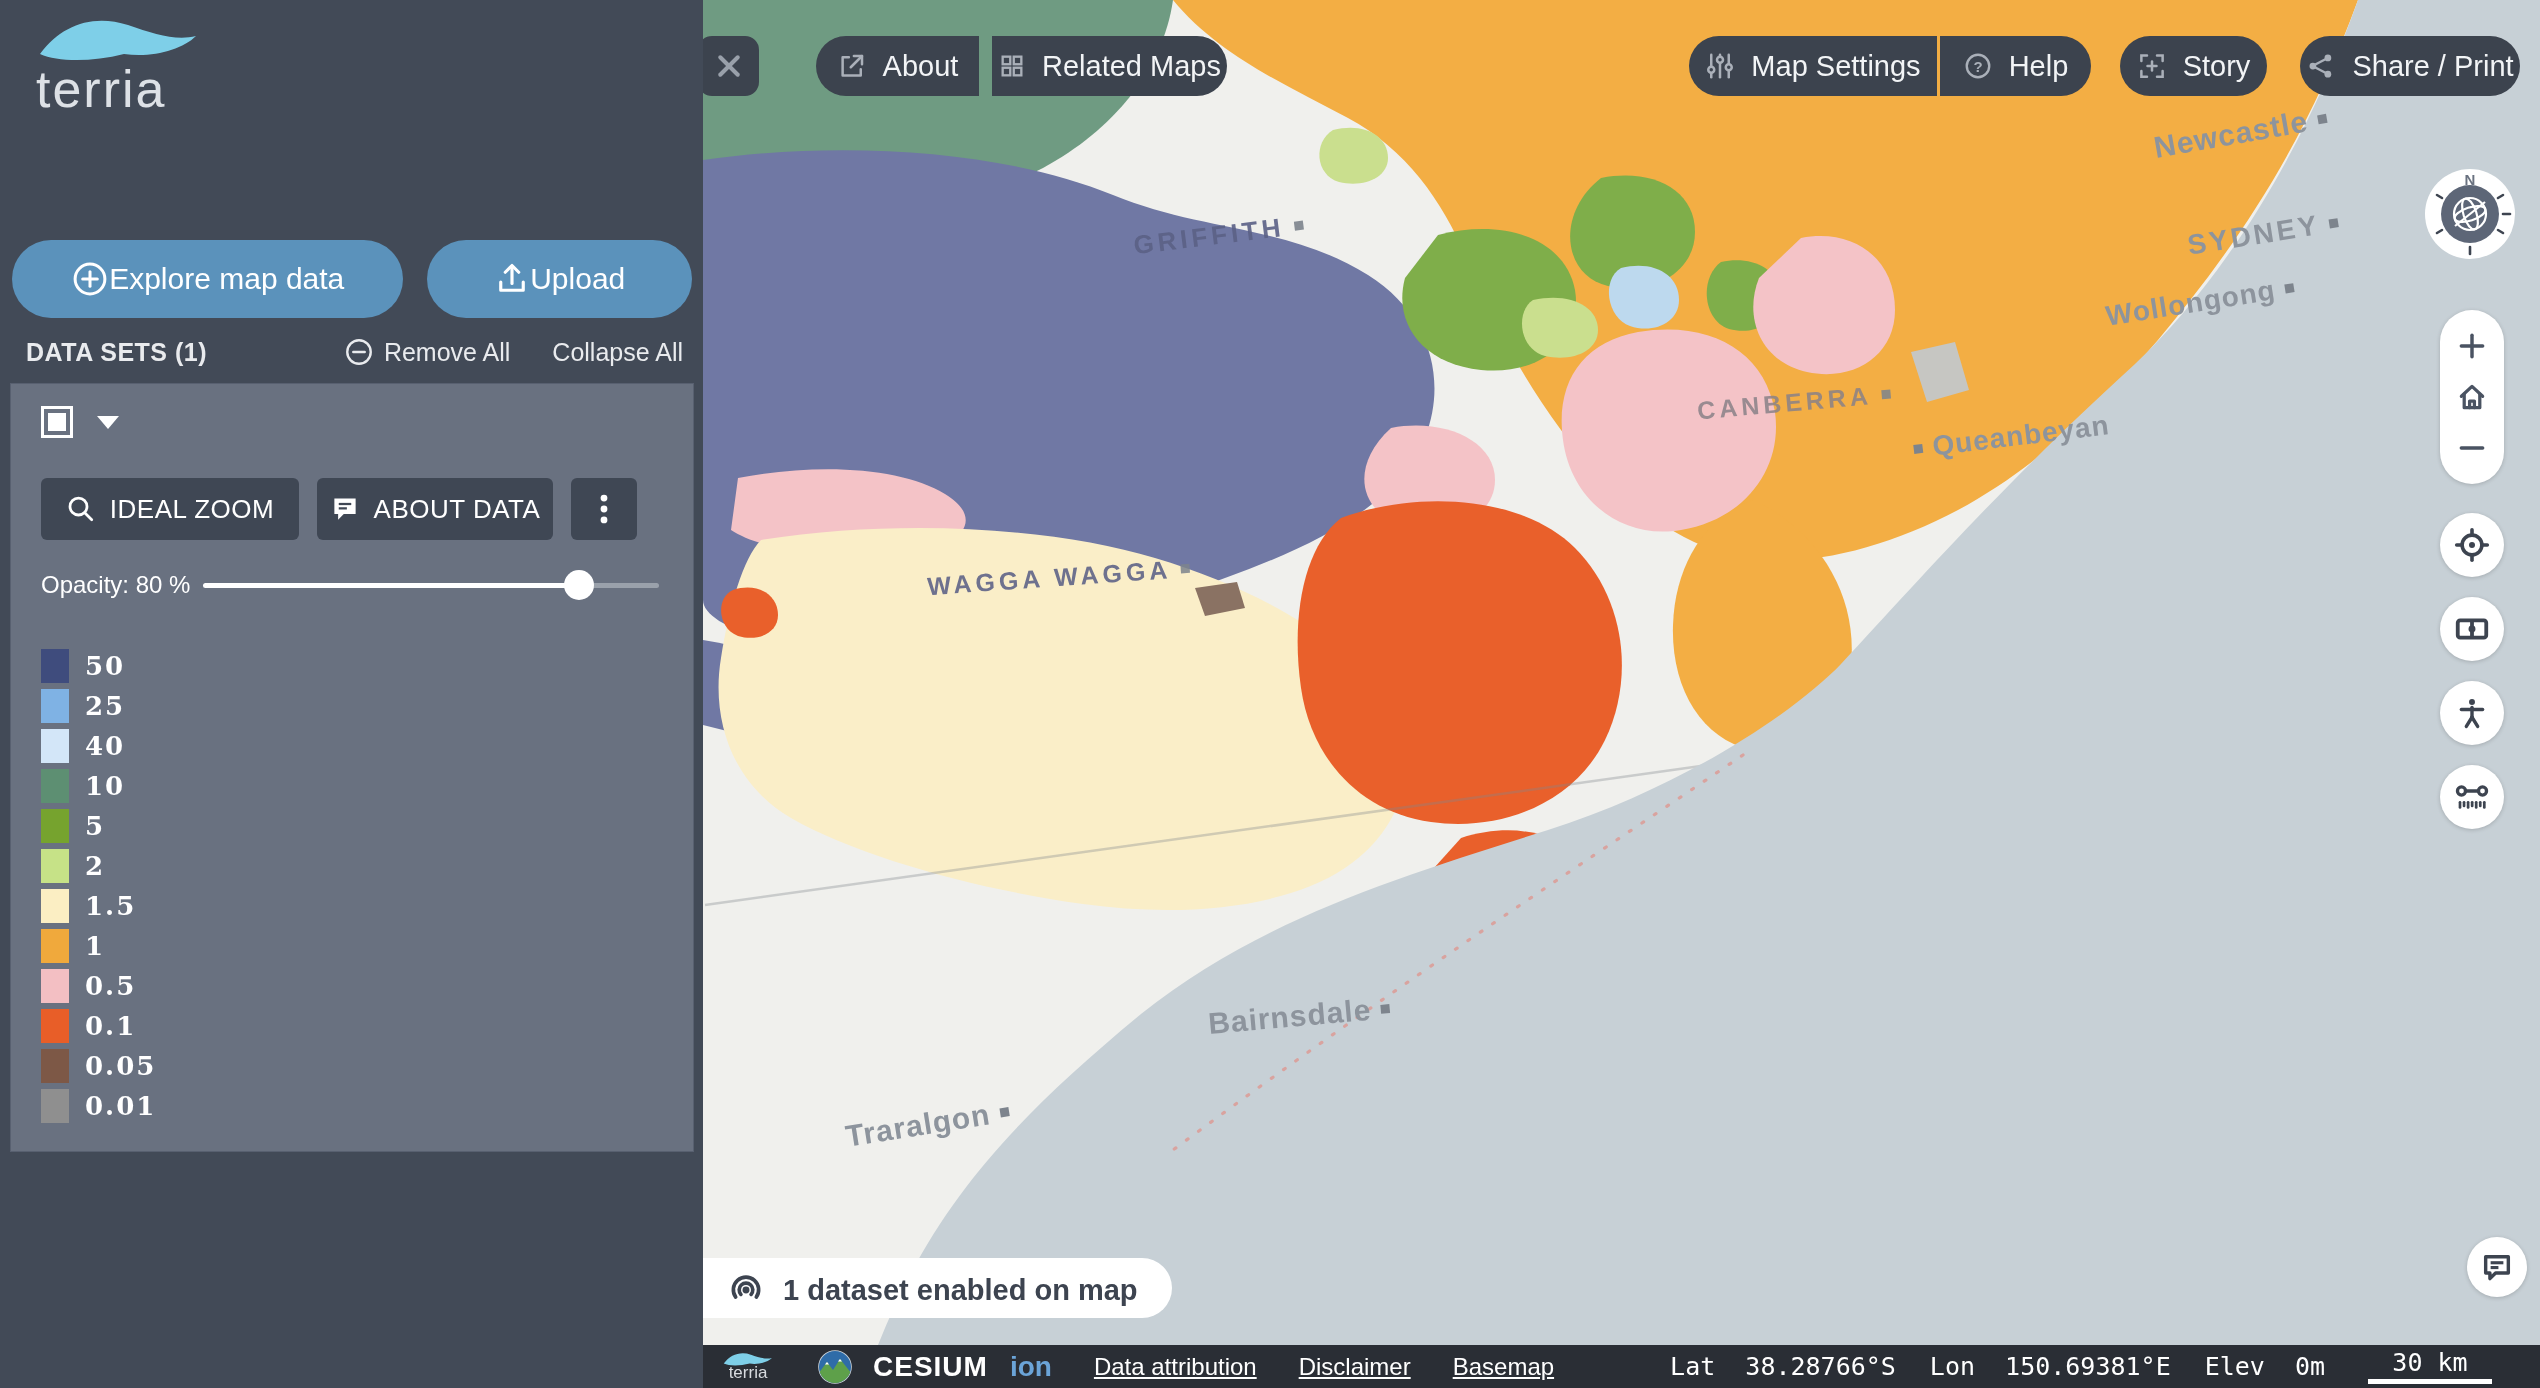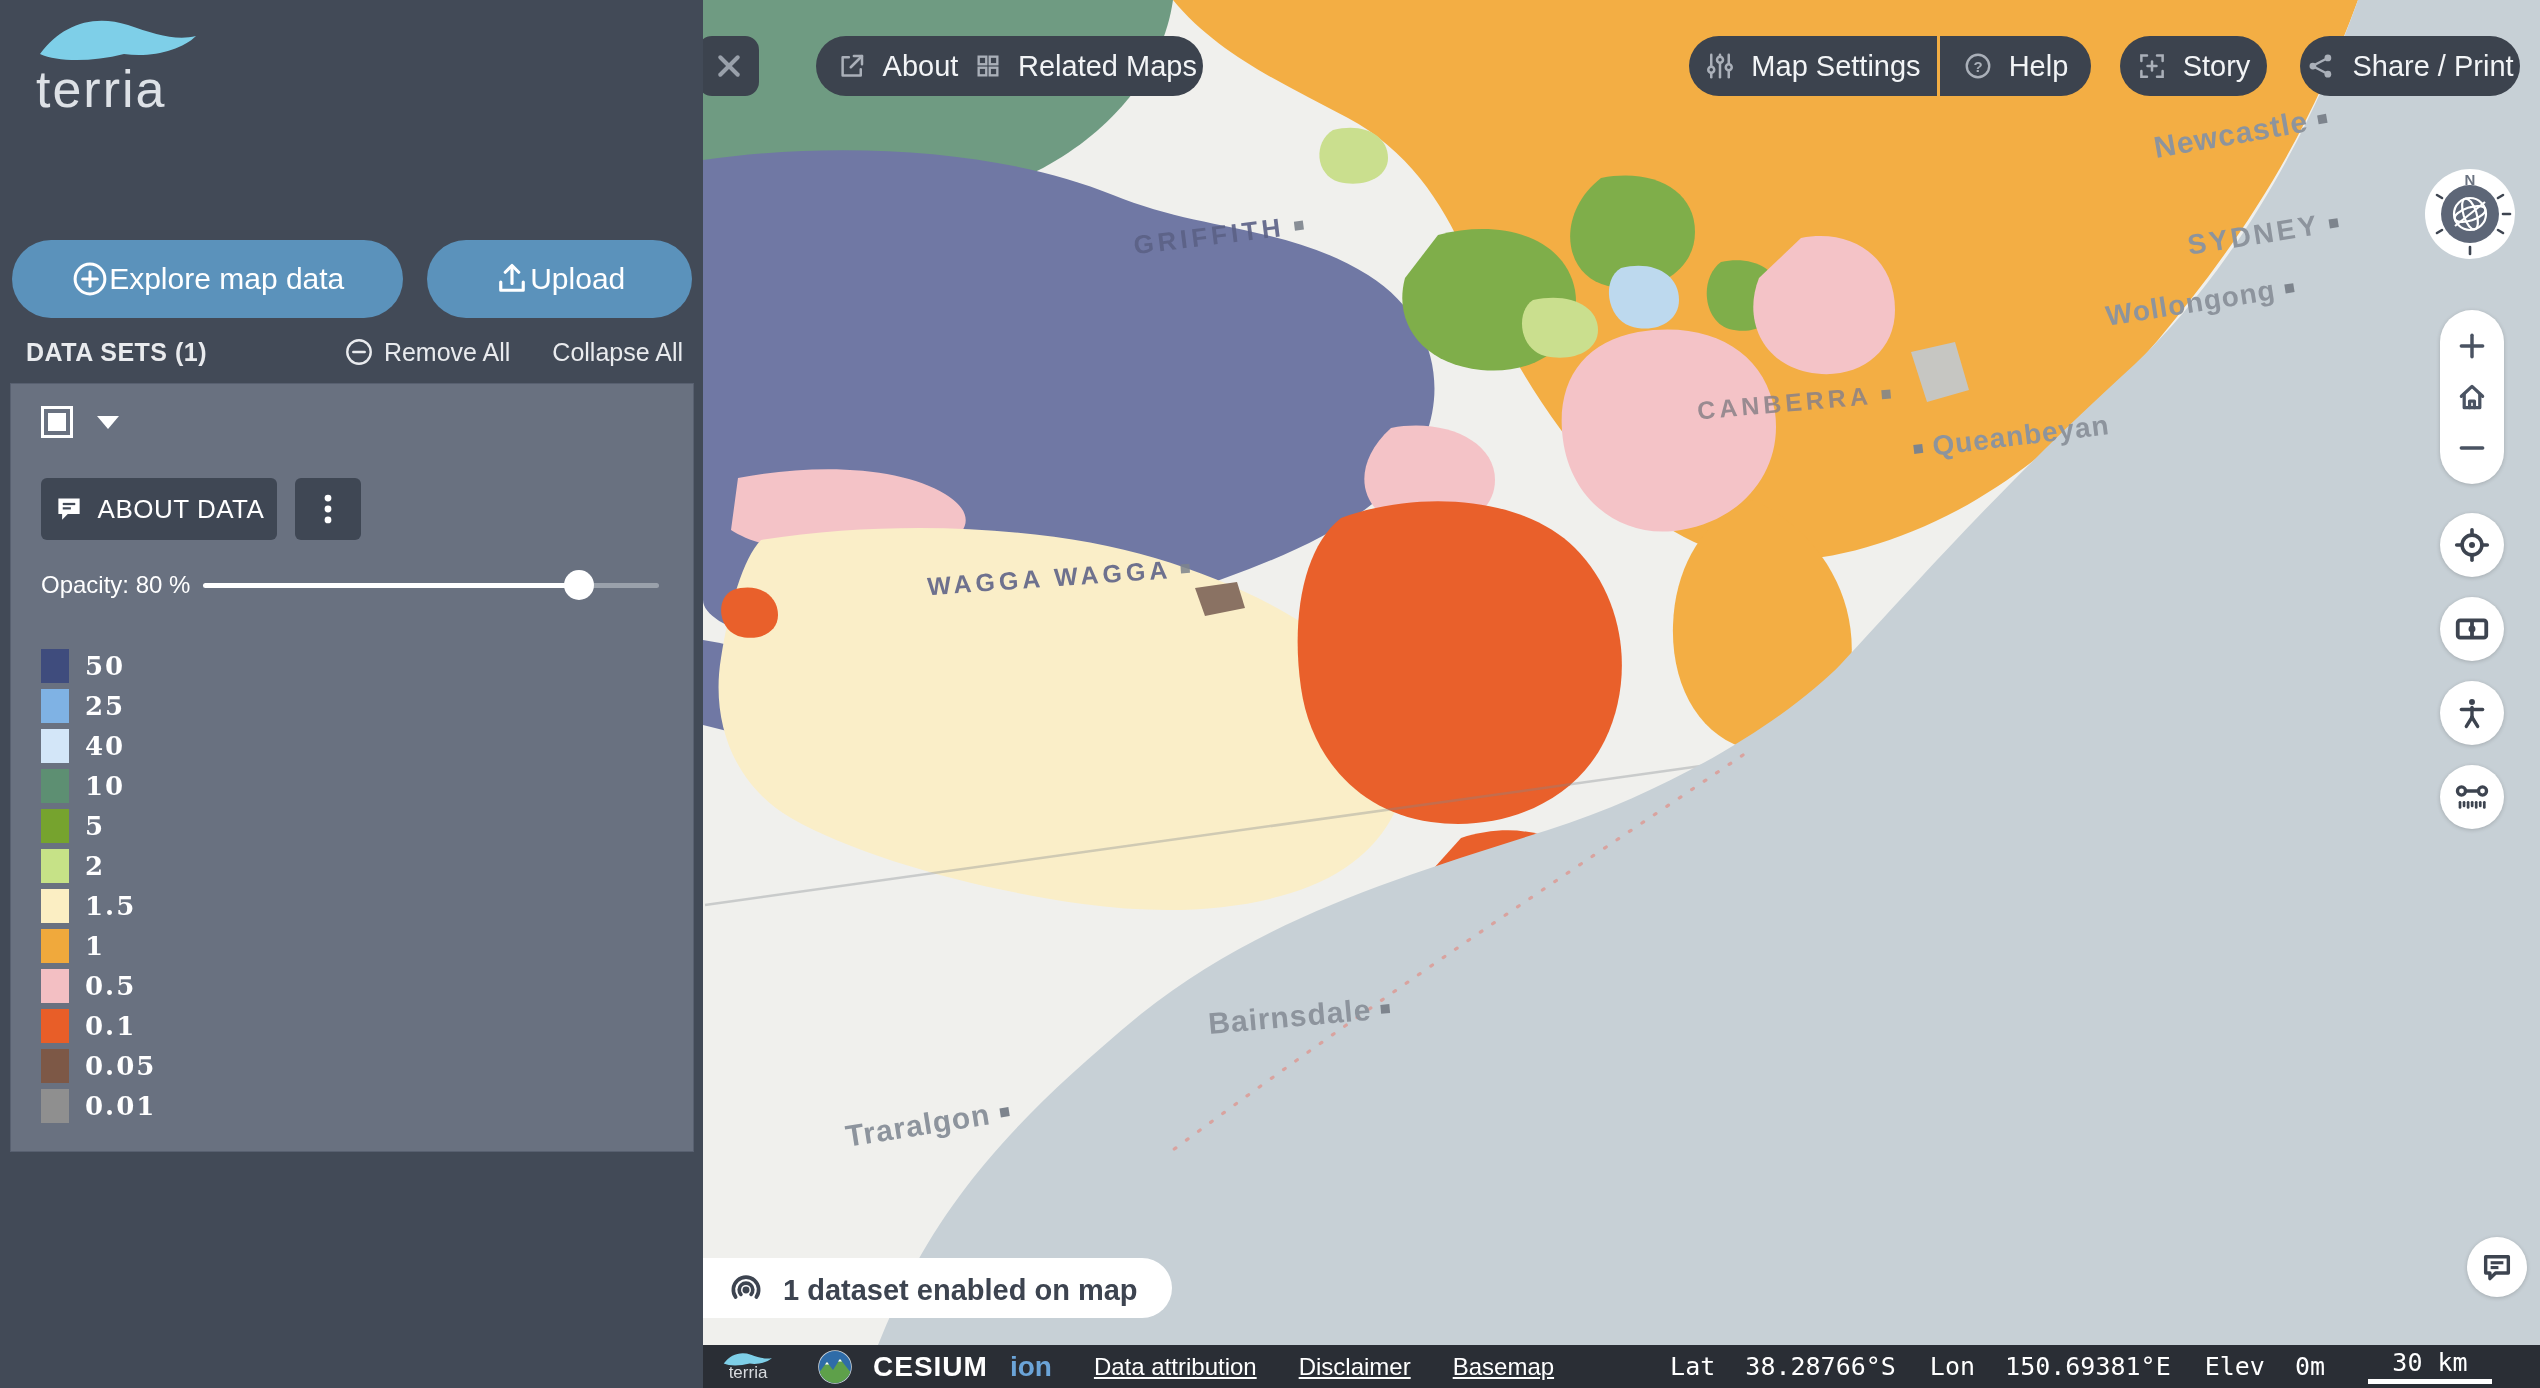--- a/index.html
+++ b/index.html
@@ -168,20 +168,27 @@
         <span>Collapse All</span>
       </span>
     </div>
 
     <section id="workbench">
       <div id="wb-header">
         <span id="wb-checkbox"></span>
         <span id="wb-caret"></span>
       </div>
       <div id="wb-buttons">
+        <button class="wb-btn" id="ideal-zoom">
+          <svg width="30" height="30" viewBox="0 0 24 24" fill="none" stroke="#fff" stroke-width="2.2" stroke-linecap="round">
+            <circle cx="10" cy="10" r="6.8"></circle>
+              <line x1="15" y1="15" x2="20.6" y2="20.6"></line>
+          </svg>
+          <span>IDEAL ZOOM</span>
+        </button>
         <button class="wb-btn" id="about-data">
           <svg width="30" height="30" viewBox="0 0 24 24">
             <path d="M3.5 3.5 h17 v12.5 h-9.5 l-4.5 4.5 v-4.5 h-3 Z" fill="#fff"></path>
             <line x1="7" y1="8" x2="17" y2="8" stroke="#3f4754" stroke-width="1.8"></line>
             <line x1="7" y1="11.5" x2="13.5" y2="11.5" stroke="#3f4754" stroke-width="1.8"></line>
           </svg>
           <span>ABOUT DATA</span>
         </button>
         <button class="wb-btn" id="kebab-btn">
           <svg width="30" height="34" viewBox="0 0 24 28" fill="#fff">
@@ -332,21 +339,21 @@
     </button>
 
     <button class="pill seg-left" style="left:113px; width:163px;">
       <svg width="30" height="30" viewBox="0 0 24 24" fill="none" stroke="#aab0b9" stroke-width="2" stroke-linecap="round" stroke-linejoin="round">
         <path d="M9.5,5 H4.5 V19.5 H19 V14.5"></path>
           <path d="M13.5,4 H20 V10.5"></path>
           <path d="M20,4 L11,13"></path>
       </svg>
       <span>About</span>
     </button>
-    <button class="pill seg-right" style="left:265px; width:235px;justify-content:center;">
+    <button class="pill seg-right" style="left:289px; width:235px;justify-content:center;">
       <svg width="28" height="28" viewBox="0 0 24 24" fill="none" stroke="#aab0b9" stroke-width="2">
         <rect x="4" y="4" width="6.5" height="6.5"></rect>
           <rect x="13.5" y="4" width="6.5" height="6.5"></rect>
         <rect x="4" y="13.5" width="6.5" height="6.5"></rect>
           <rect x="13.5" y="13.5" width="6.5" height="6.5"></rect>
       </svg>
       <span>Related Maps</span>
     </button>
 
     <button class="pill seg-left" style="left:986px; width:248px;">

